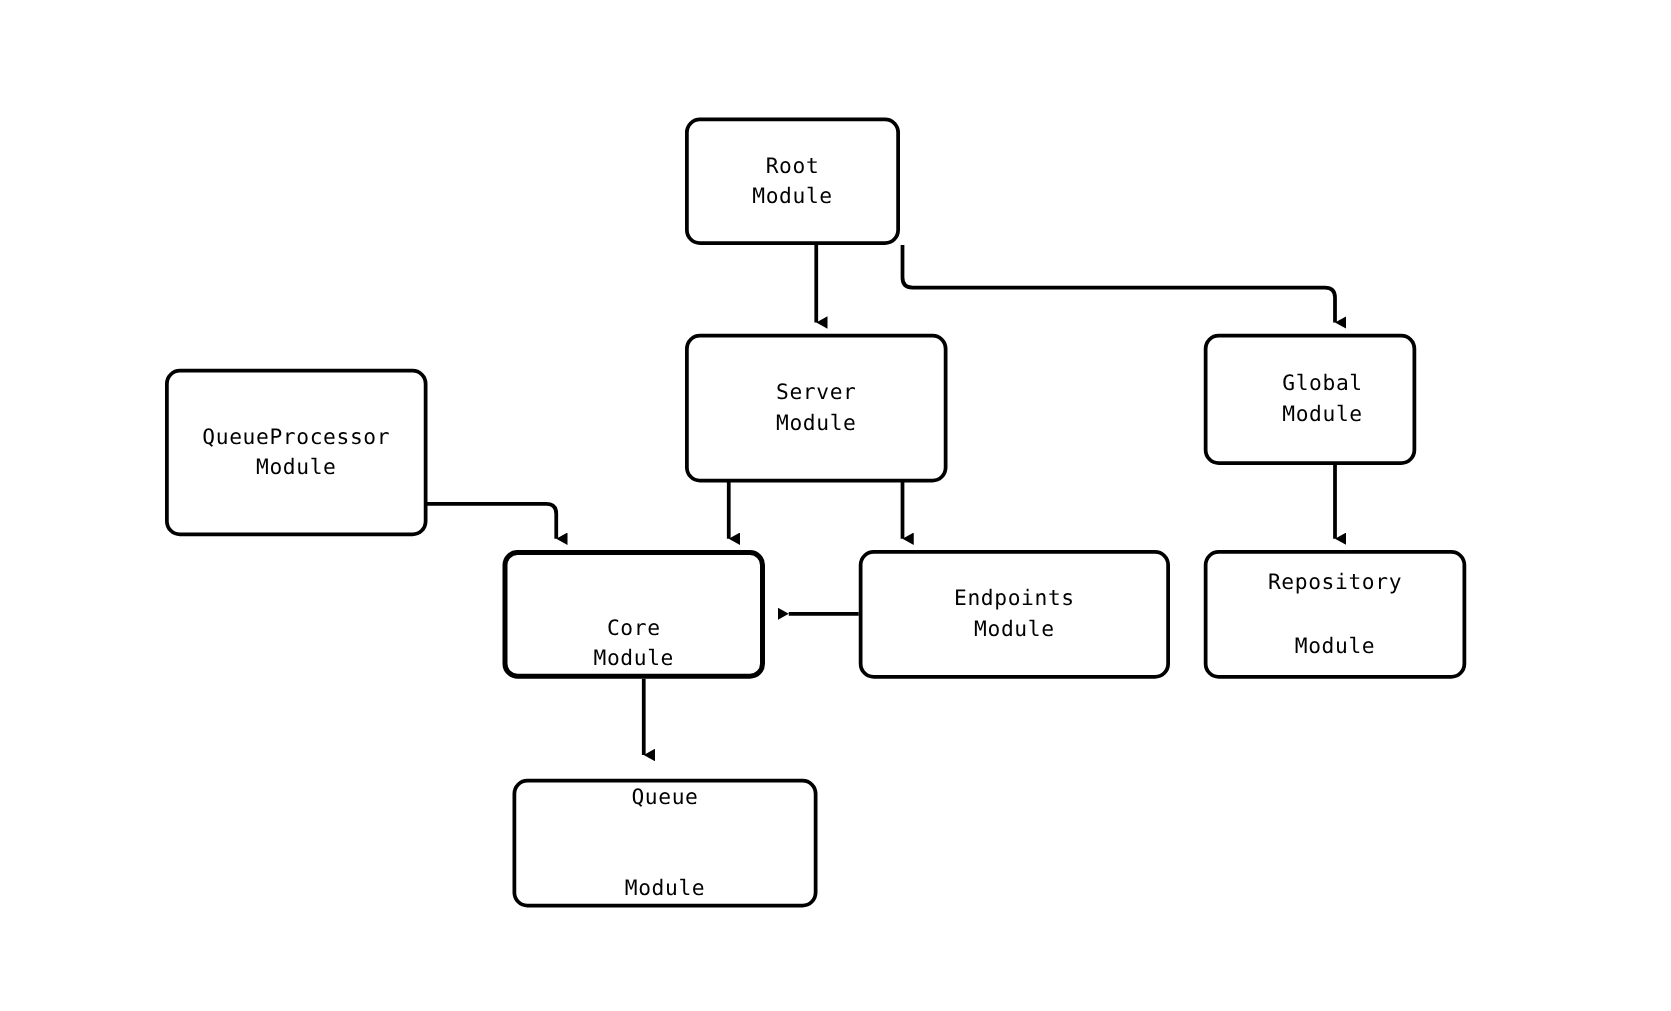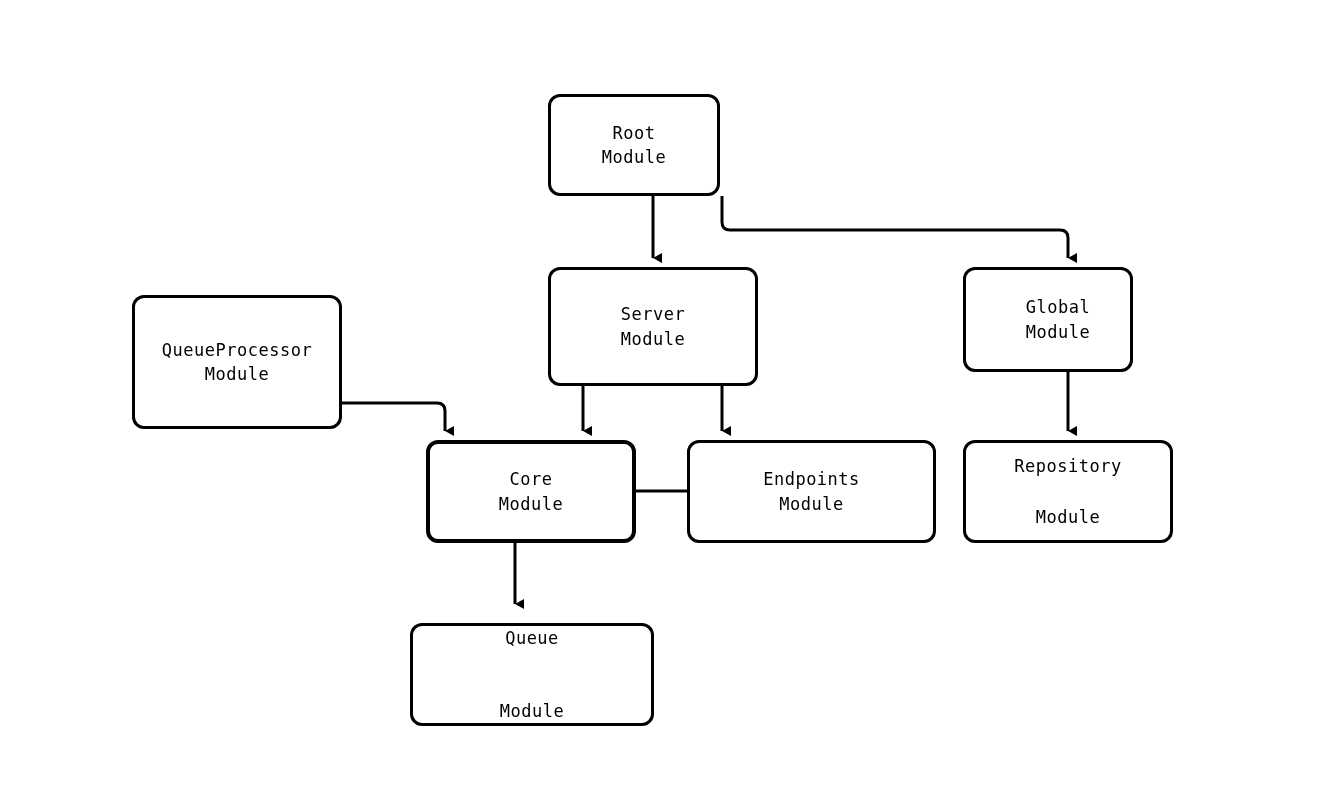--- a/index.html
+++ b/index.html
@@ -85,21 +85,21 @@
       <span class="node-line">Module</span>
     </div>
     <div class="node" style="left: 548px; top: 267px; width: 210px; height: 119px; border-color: rgb(0, 0, 0); color: rgb(0, 0, 0);">
       <span class="node-line">Server</span>
       <span class="node-line">Module</span>
     </div>
     <div class="node" style="left: 963px; top: 267px; width: 170px; height: 105px; border-color: rgb(0, 0, 0); color: rgb(0, 0, 0); padding-left: 20px;">
       <span class="node-line">Global</span>
       <span class="node-line">Module</span>
     </div>
-    <div class="node emphasis" style="left: 426px; top: 440px; width: 210px; height: 103px; border-color: rgb(0, 0, 0); color: rgb(0, 0, 0);">
+    <div class="node emphasis" style="left: 402px; top: 440px; width: 210px; height: 103px; border-color: rgb(0, 0, 0); color: rgb(0, 0, 0); justify-content: flex-end;">
       <span class="node-line">Core</span>
       <span class="node-line">Module</span>
     </div>
     <div class="node" style="left: 687px; top: 440px; width: 249px; height: 103px; border-color: rgb(0, 0, 0); color: rgb(0, 0, 0);">
       <span class="node-line">Endpoints</span>
       <span class="node-line">Module</span>
     </div>
     <div class="node" style="left: 963px; top: 440px; width: 210px; height: 103px; border-color: rgb(0, 0, 0); color: rgb(0, 0, 0); gap: 27px;">
       <span class="node-line">Repository</span>
       <span class="node-line">Module</span>

